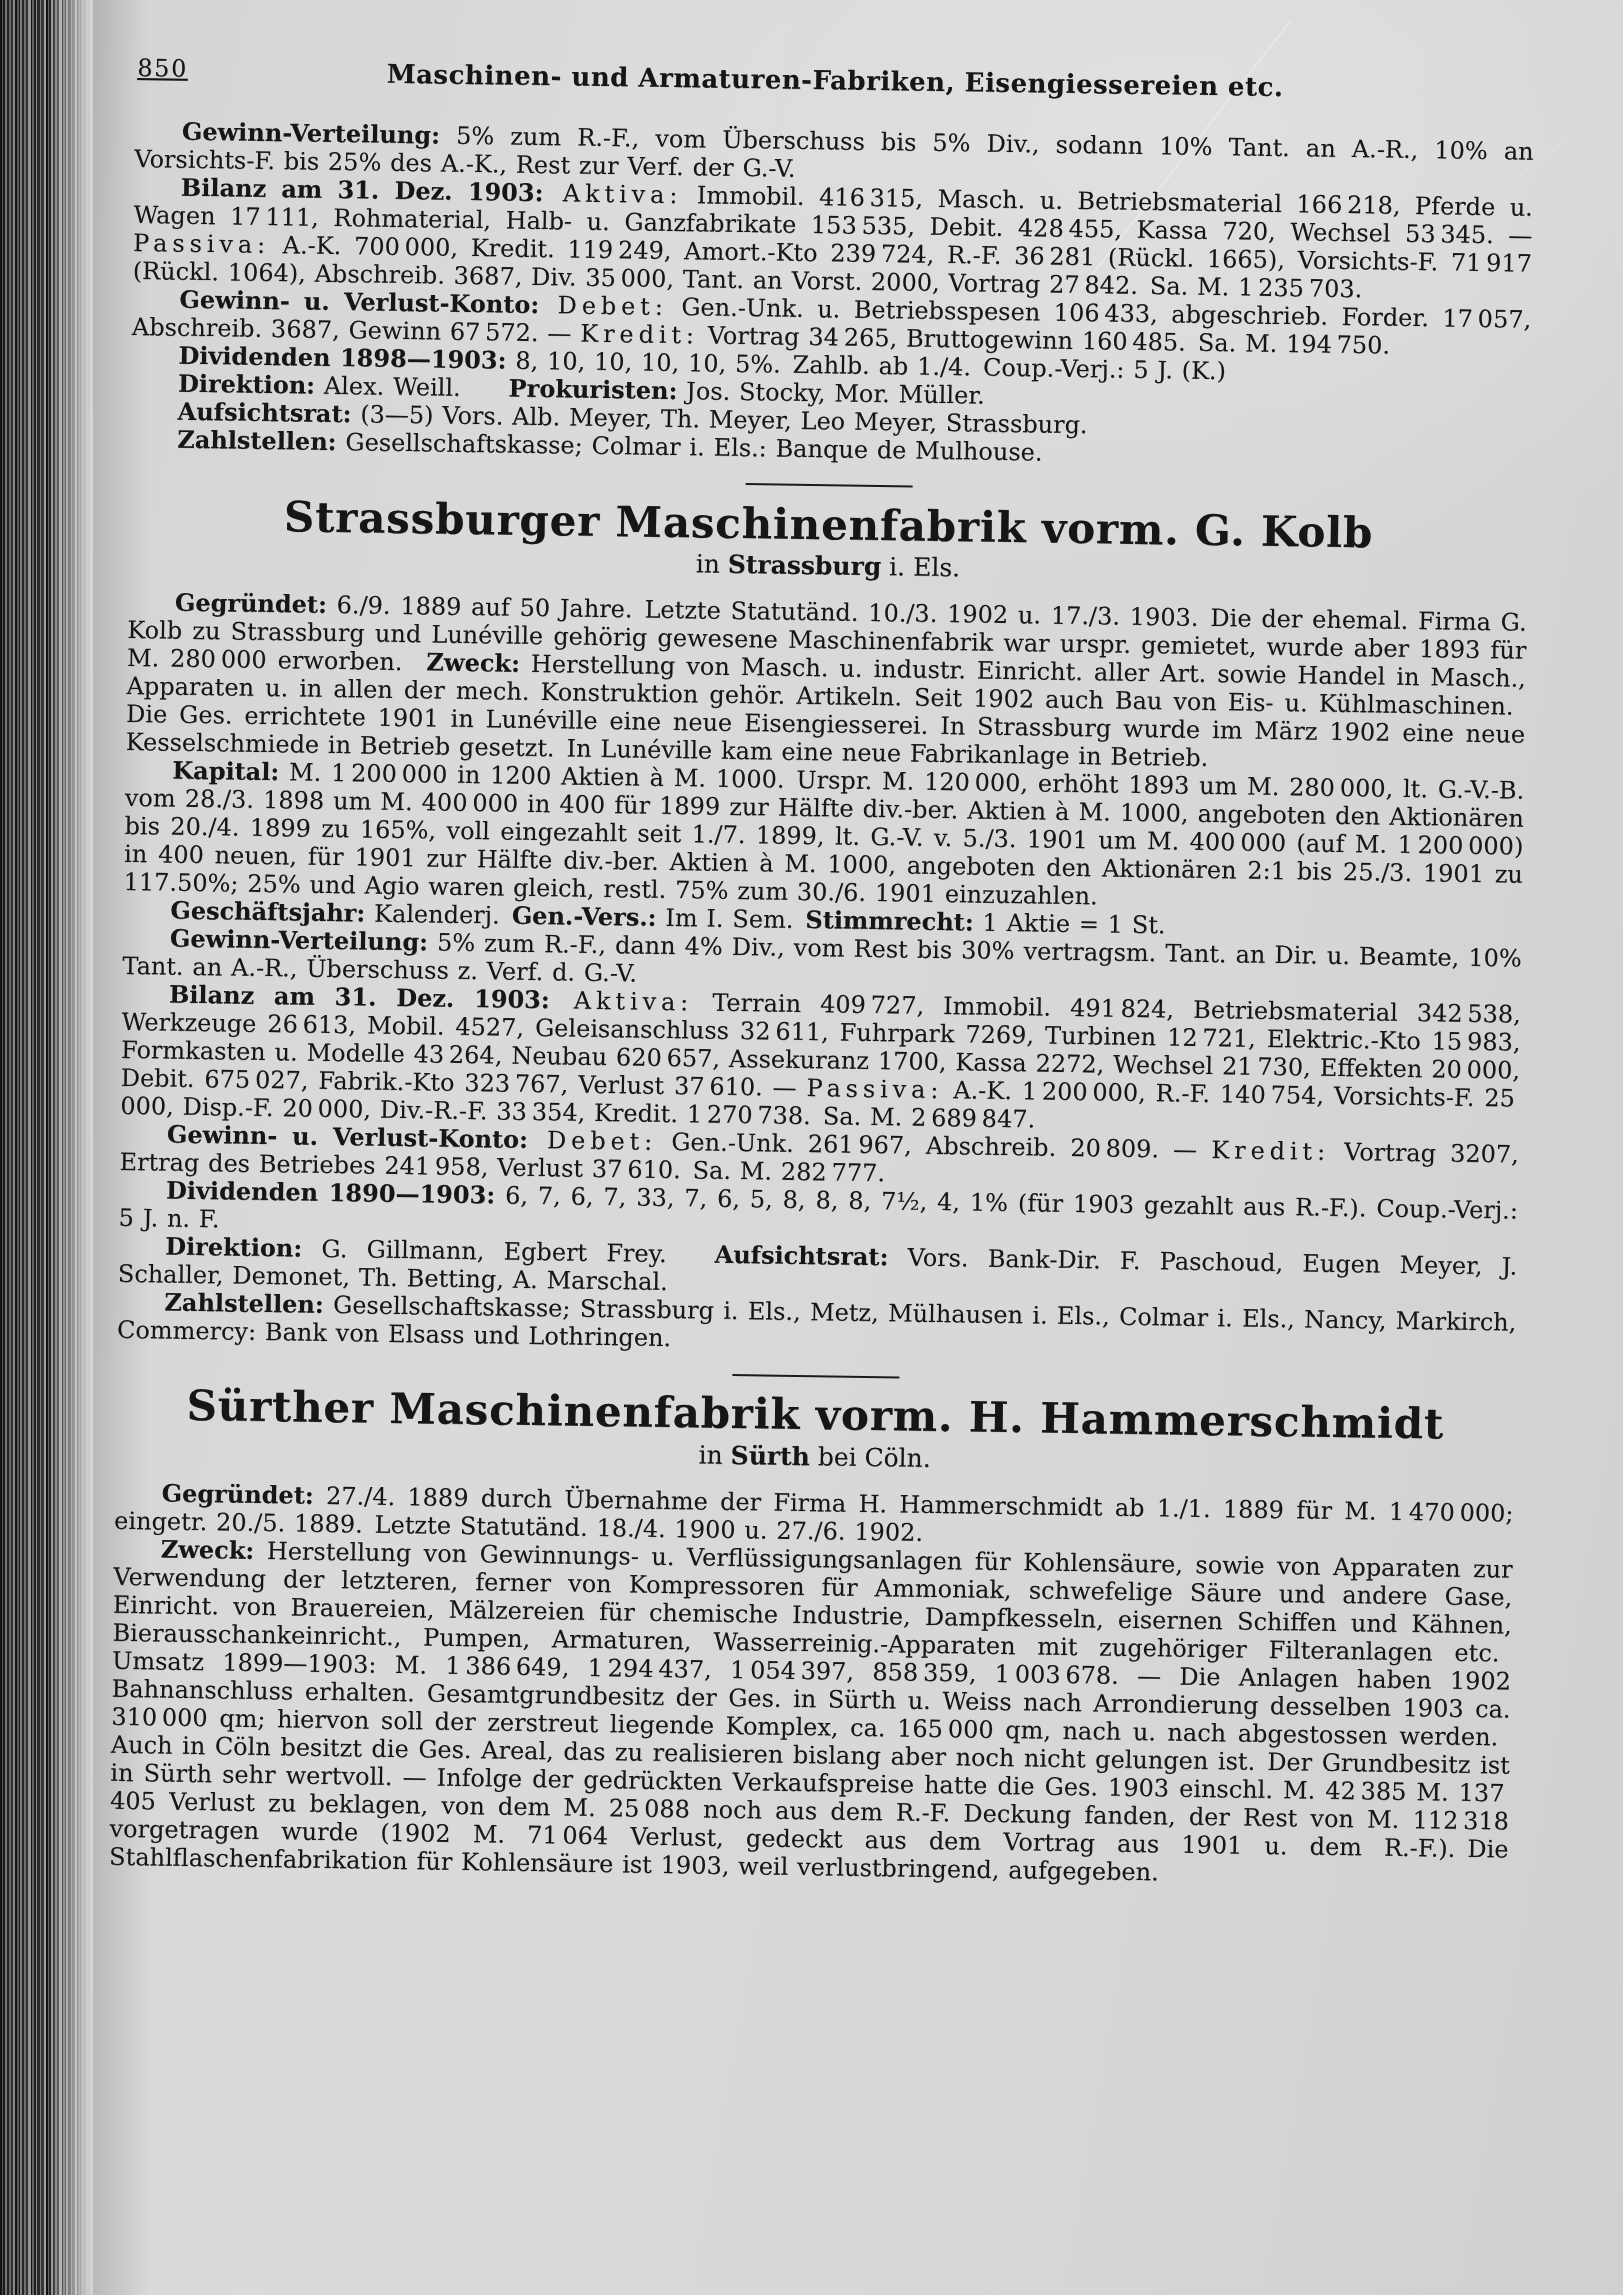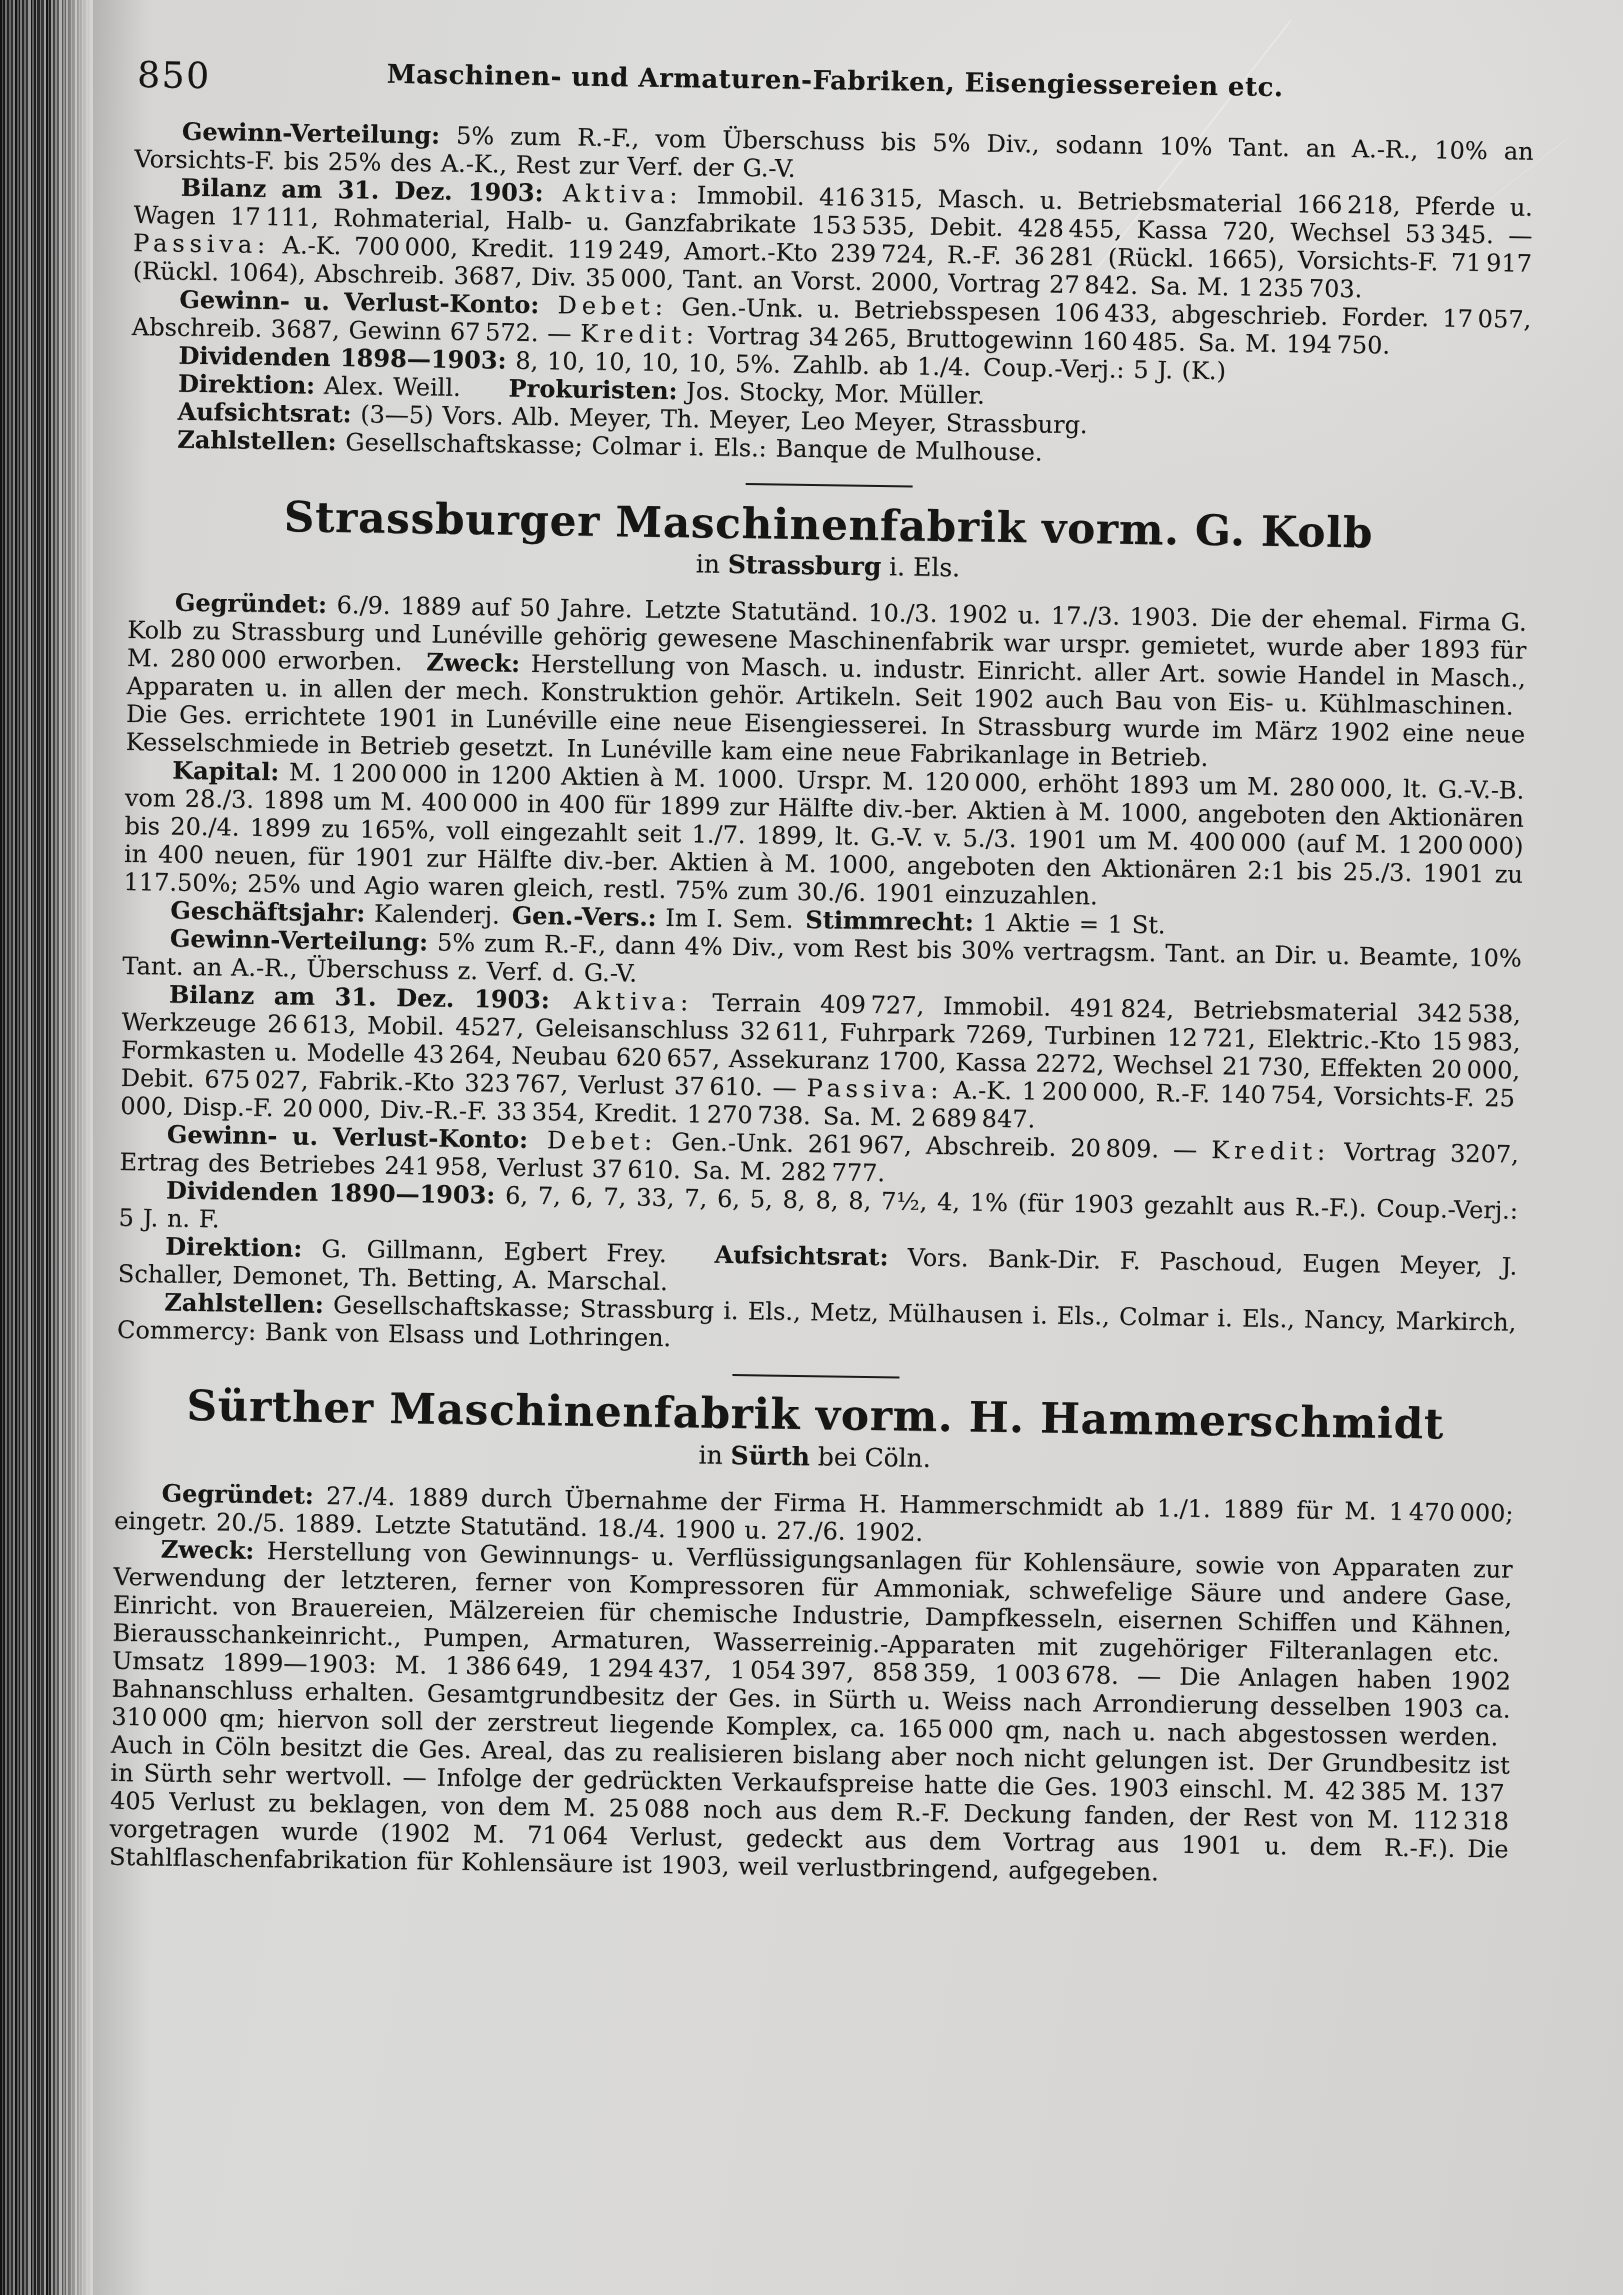--- a/index.html
+++ b/index.html
@@ -32,21 +32,21 @@
   .scratch.s1 { left:1185px; top:-16px; width:1.6px; height:341px; transform:rotate(38deg); opacity:.5; }
   .scratch.s2 { left:1485px; top:97px; width:0.8px; height:211px; transform:rotate(52deg); opacity:.4; }
 
   .content {
     position:absolute; left:136px; top:52px; width:1399px;
     transform:rotate(0.85deg); transform-origin:0 0;
     color:#161616;
     text-shadow:0.2px 0.3px 0.6px rgba(25,25,25,0.35);
   }
   .page-head { position:relative; height:37px; margin-bottom:28px; }
-  .page-number { position:absolute; left:1.6px; top:1.6px; font-size:36px; letter-spacing:1.6px; }
+  .page-number { position:absolute; left:1.6px; top:1.6px; font-size:24px; letter-spacing:1.6px;text-decoration:underline; }
   .head-title { text-align:center; font-weight:bold; font-size:26px; letter-spacing:0.5px; padding-top:3.2px; }
 
   .para {
     margin:0; font-size:24px; line-height:28px;
     text-align:justify; text-indent:47px; word-spacing:1.2px;
   }
   .seg-bold { font-weight:bold; }
   .seg-spaced { letter-spacing:4.9px; }
 
   .divider { width:167px; margin:21px auto 14.6px; border-top:2.4px solid #1b1b1b; }

